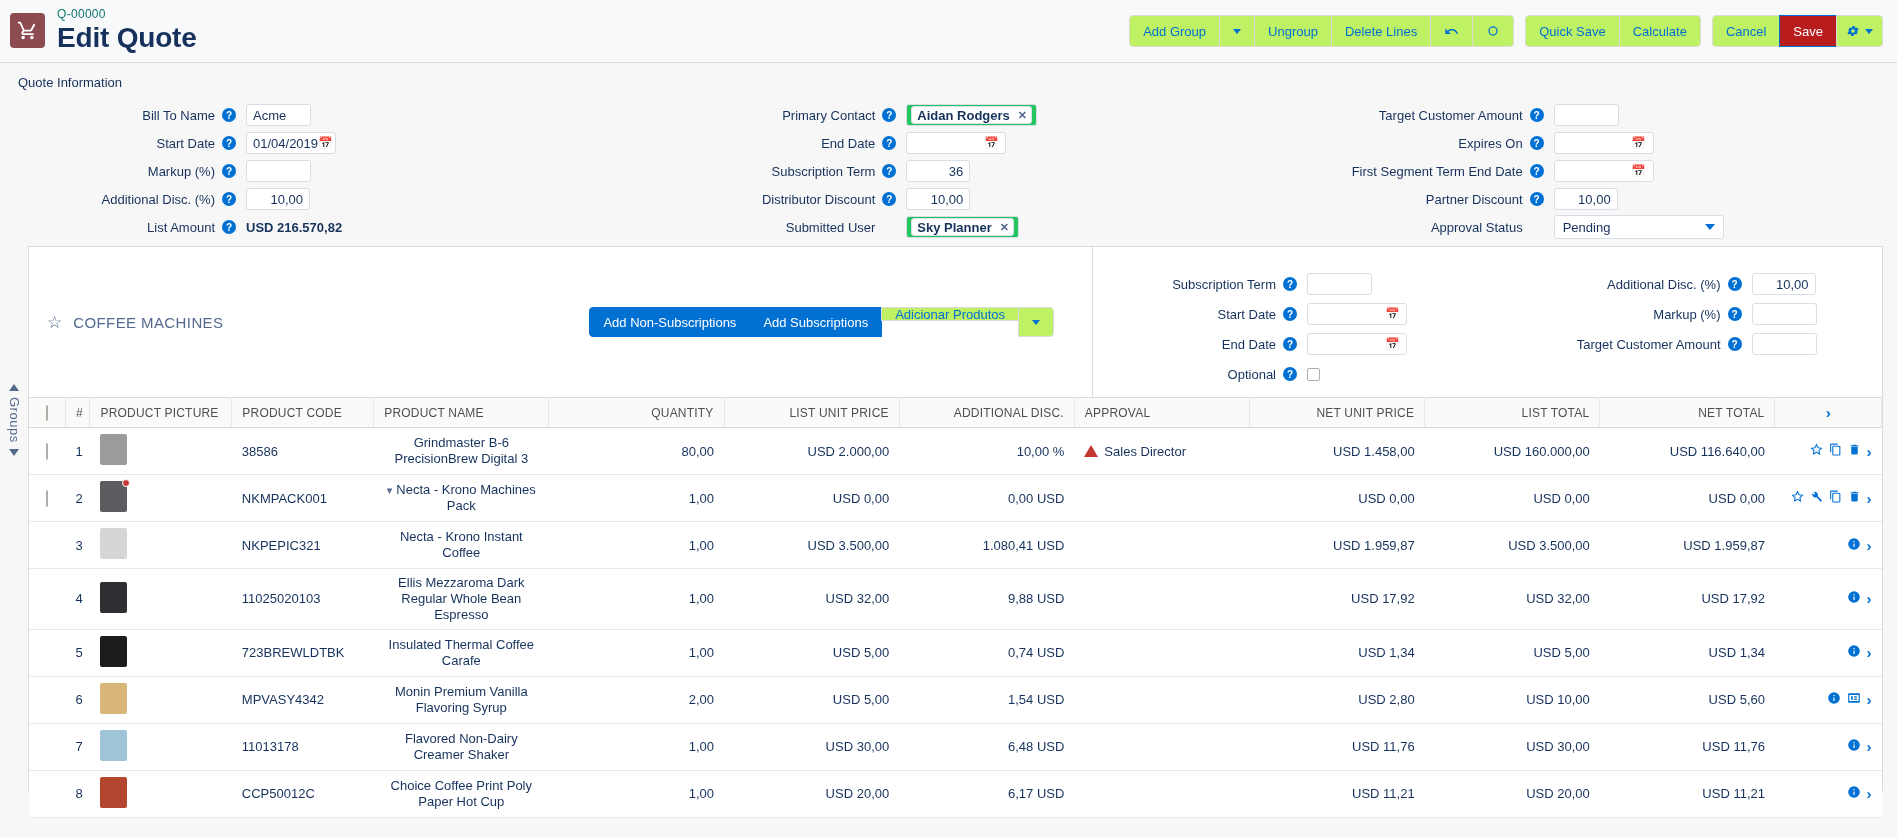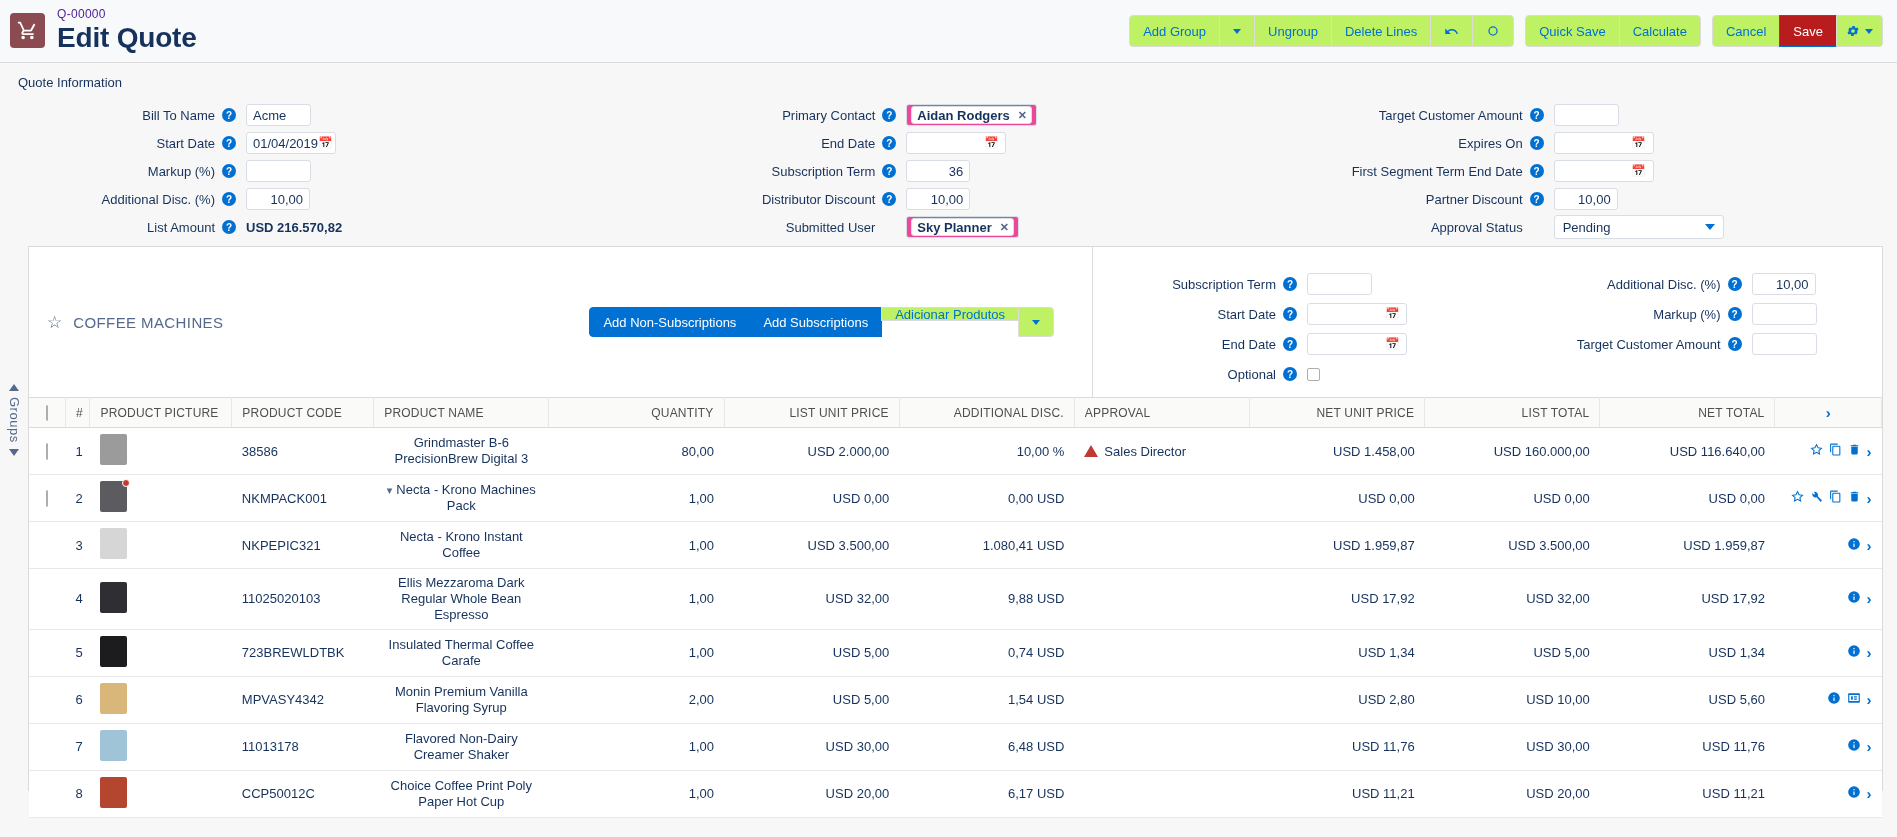--- a/index.html
+++ b/index.html
@@ -16,21 +16,21 @@
     height:63px; background:#f7f9fa; border-bottom:1px solid #dddbda;
     display:flex; align-items:center; padding:0 14px 0 10px;
   }
   .hdr-left { display:flex; align-items:center; gap:12px; }
   .cart-badge {
     width:35px; height:35px; border-radius:4px; background:#8c4b51;
     display:flex; align-items:center; justify-content:center;
   }
   .cart-badge svg { width:21px; height:21px; fill:#fff; }
   .hdr-titles { display:flex; flex-direction:column; line-height:1.15; }
-  .hdr-sub { font-size:12px; color:#4c1d95; letter-spacing:.3px; }
+  .hdr-sub { font-size:12px; color:#0f766e; letter-spacing:.3px; }
   .hdr-title { font-size:28px; font-weight:bold; color:#16325c; letter-spacing:-.2px; }
 
   .hdr-right { margin-left:auto; display:flex; align-items:center; gap:11px; }
   .btn-group { display:flex; }
   .btn {
     height:32px; min-width:34px; padding:0 13px;
     background:#bef264; border:1px solid #dddbda;
     color:#0070d2; font-size:13px; font-family:"Liberation Sans", sans-serif;
     display:flex; align-items:center; justify-content:center; cursor:pointer;
     white-space:nowrap;
@@ -70,21 +70,21 @@
     font-family:"Liberation Sans", sans-serif;
   }
   .inp.w65 { width:65px; }
   .inp.w64r { width:64px; justify-content:flex-end; }
   .inp.num { justify-content:flex-end; }
   .inp.date { width:90px; justify-content:flex-start; }
   .inp.date2 { width:100px; justify-content:space-between; }
   .cal { font-size:12px; color:#16325c; }
   .static-val { font-size:13px; font-weight:bold; color:#16325c; }
   .pill-box {
-    height:22px; border:1px solid #d8dde6; border-radius:3px; background:#ec4899;
+    height:22px; border:1px solid #d8dde6; border-radius:3px; background:#22c55e;
     display:flex; align-items:center; padding:0 4px;
   }
   .pill {
     display:inline-flex; align-items:center; gap:8px;
     border:1px solid #d8dde6; border-radius:3px; height:18px;
     padding:0 4px 0 5px; font-size:13px; font-weight:bold; color:#16325c;
     background:#fff;
   }
   .pill .x { font-size:11px; color:#54698d; cursor:pointer; }
   .sel {

